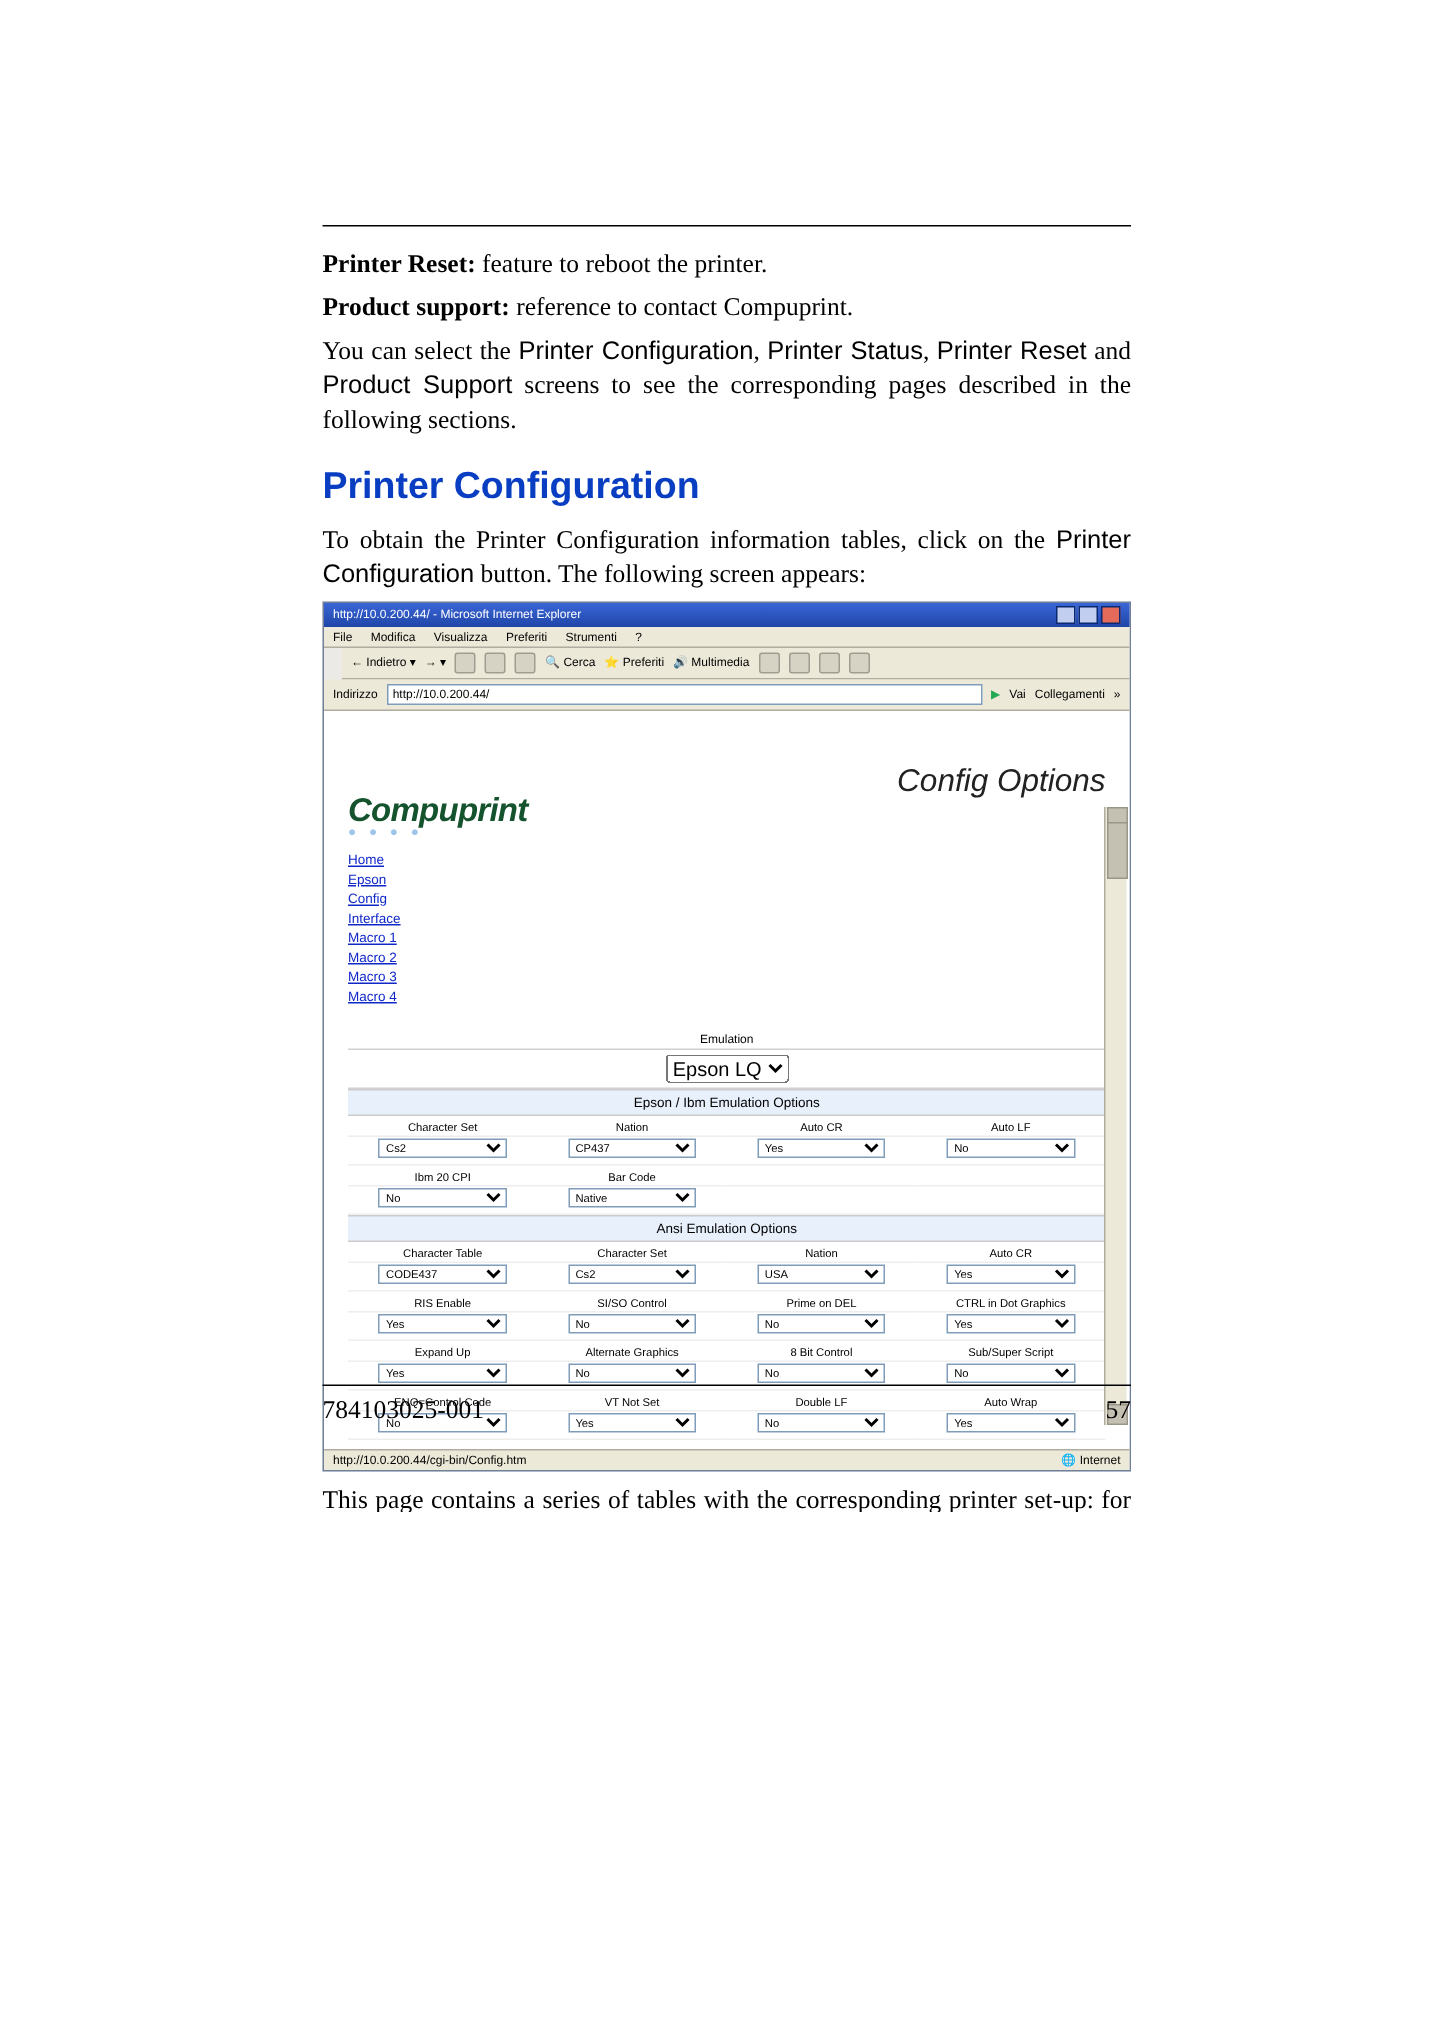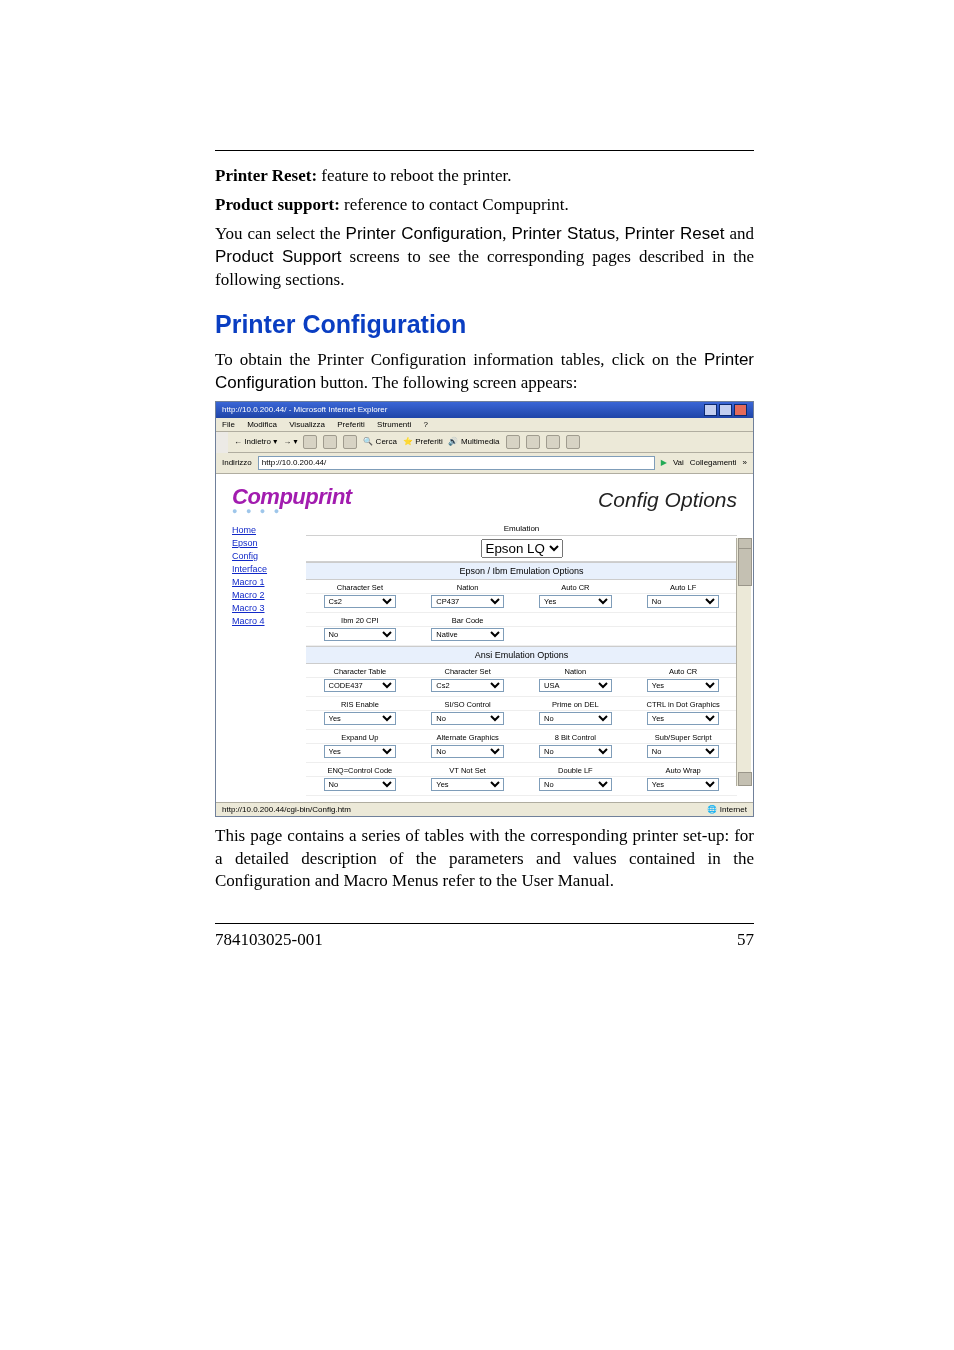--- a/index.html
+++ b/index.html
@@ -83,31 +83,32 @@
   }
   .ss-header {
     display:flex; justify-content:space-between; align-items:center;
     margin-bottom:6px;
   }
   .ss-brand {
     font-family: Verdana, Arial, sans-serif;
     font-style: italic;
     font-weight: bold;
     font-size: 22px;
-    color:#a21caf;
+    color:#14532d;
     letter-spacing:-0.5px;
+    margin-top:43px;
   }
   .ss-right-title {
     font-family: Verdana, Arial, sans-serif;
     font-style: italic;
     font-size: 21px;
     color:#222;
   }
   .ss-dots { font-size:9px; color:#9ec6ea; letter-spacing:3px; margin-top:-4px; }
-  .ss-columns { display:flex; gap:14px; }
+  .ss-columns { display:flex; gap:14px;flex-direction:column; }
   .ss-nav {
     width:60px; flex:0 0 60px; font-size:9px;
   }
   .ss-nav a {
     display:block; color:#1128c8; text-decoration:underline; margin:3px 0;
   }
   .ss-main { flex:1; }
   .ss-section-label {
     text-align:center; font-size:8px; padding:2px; border-bottom:1px solid #d0d0d0;
   }

